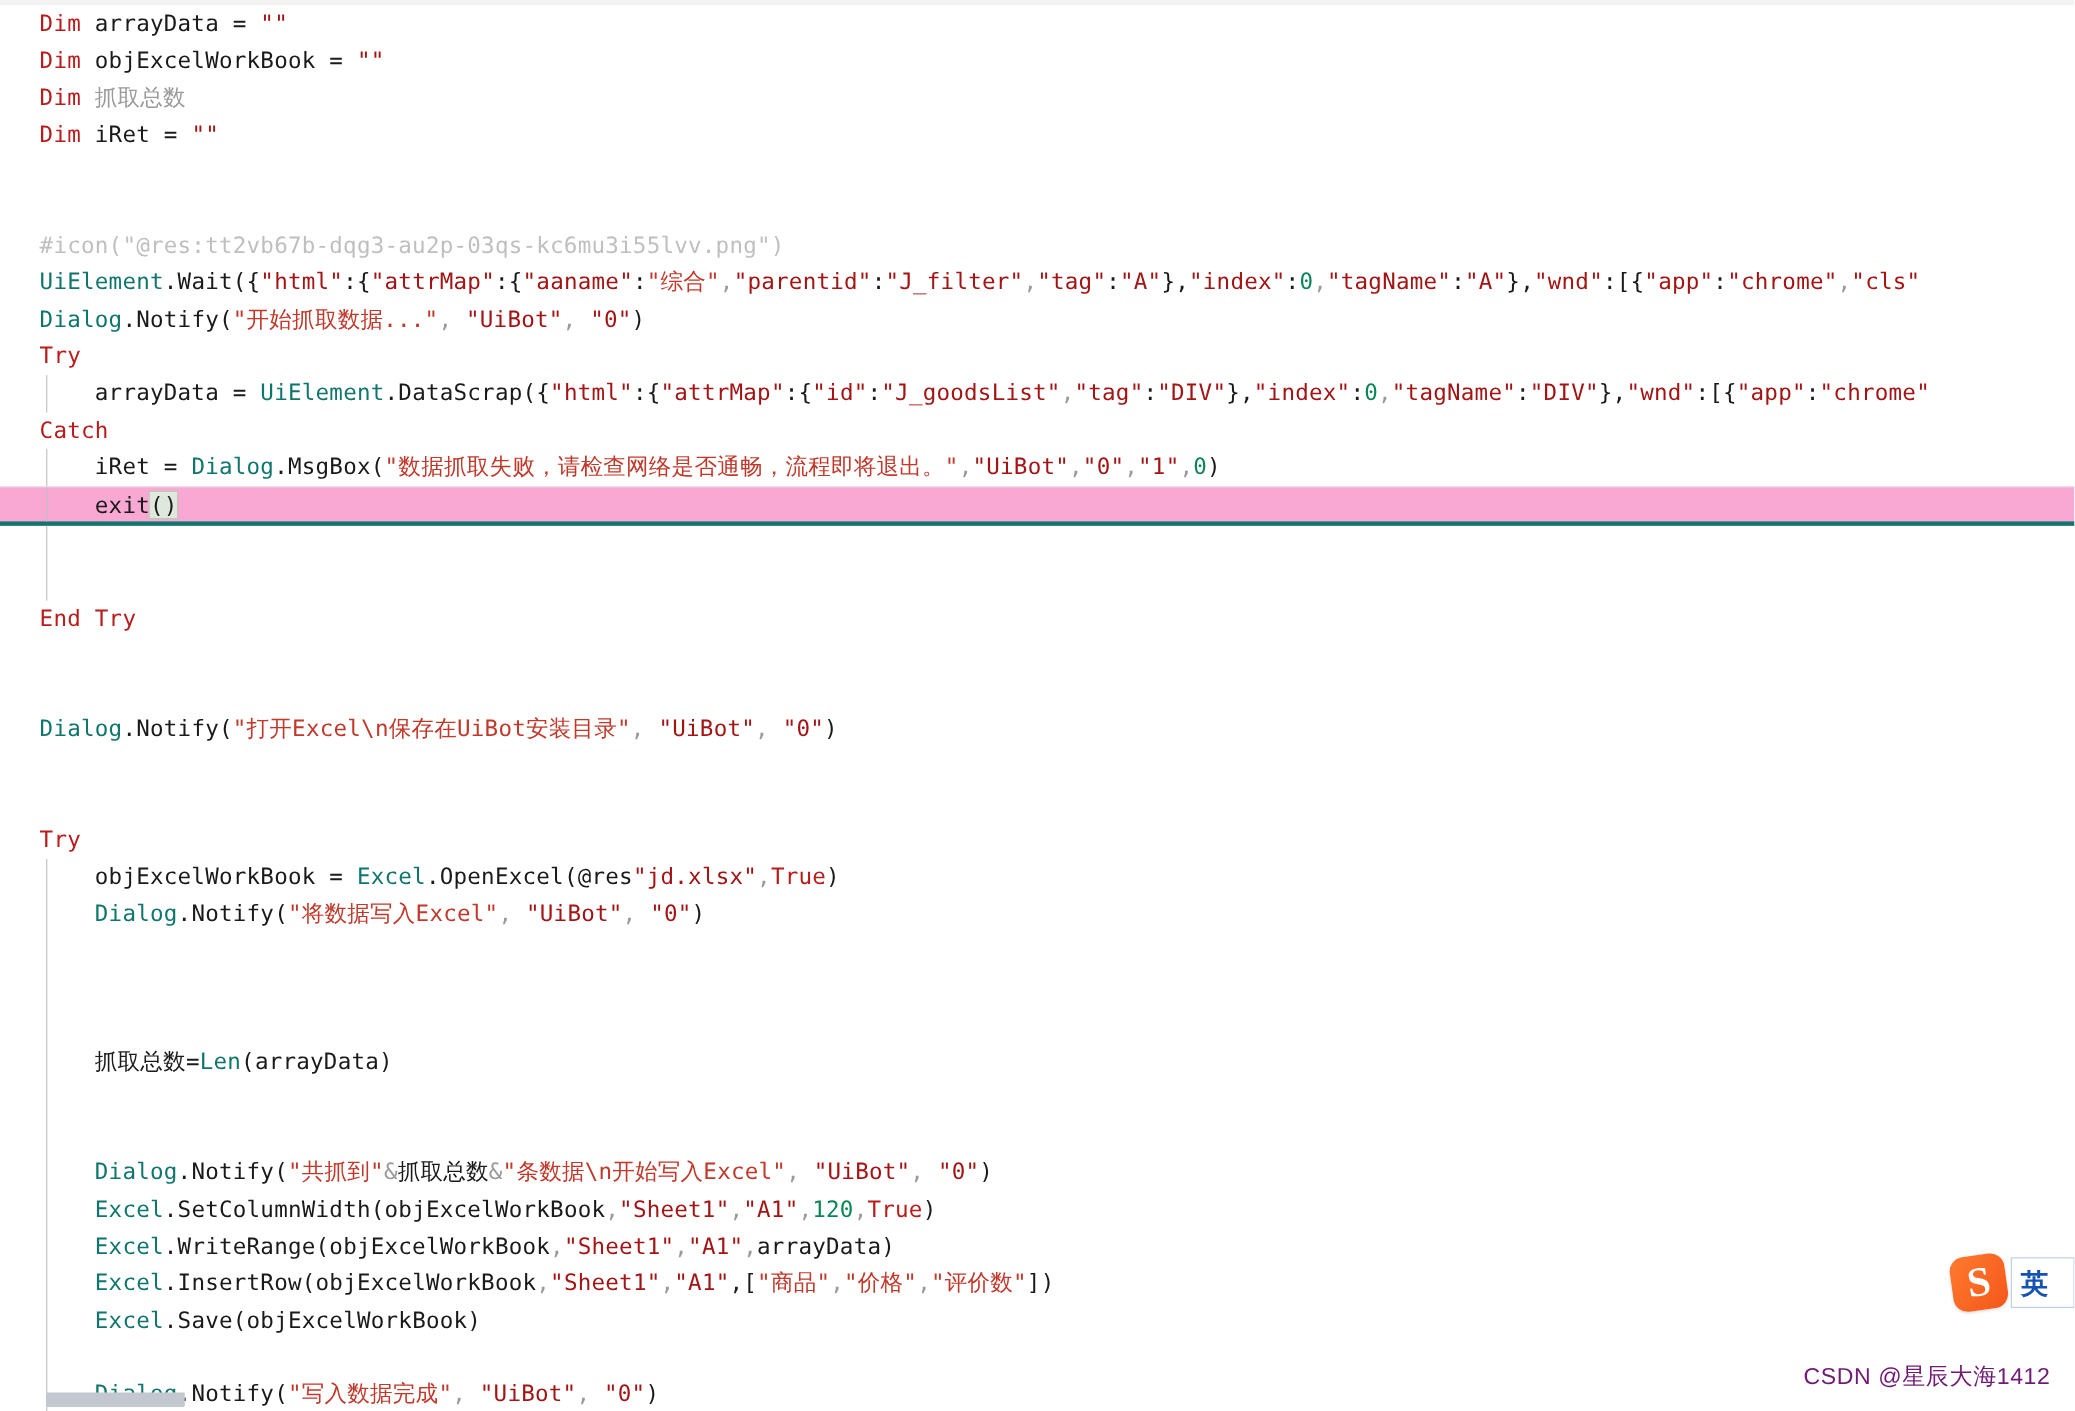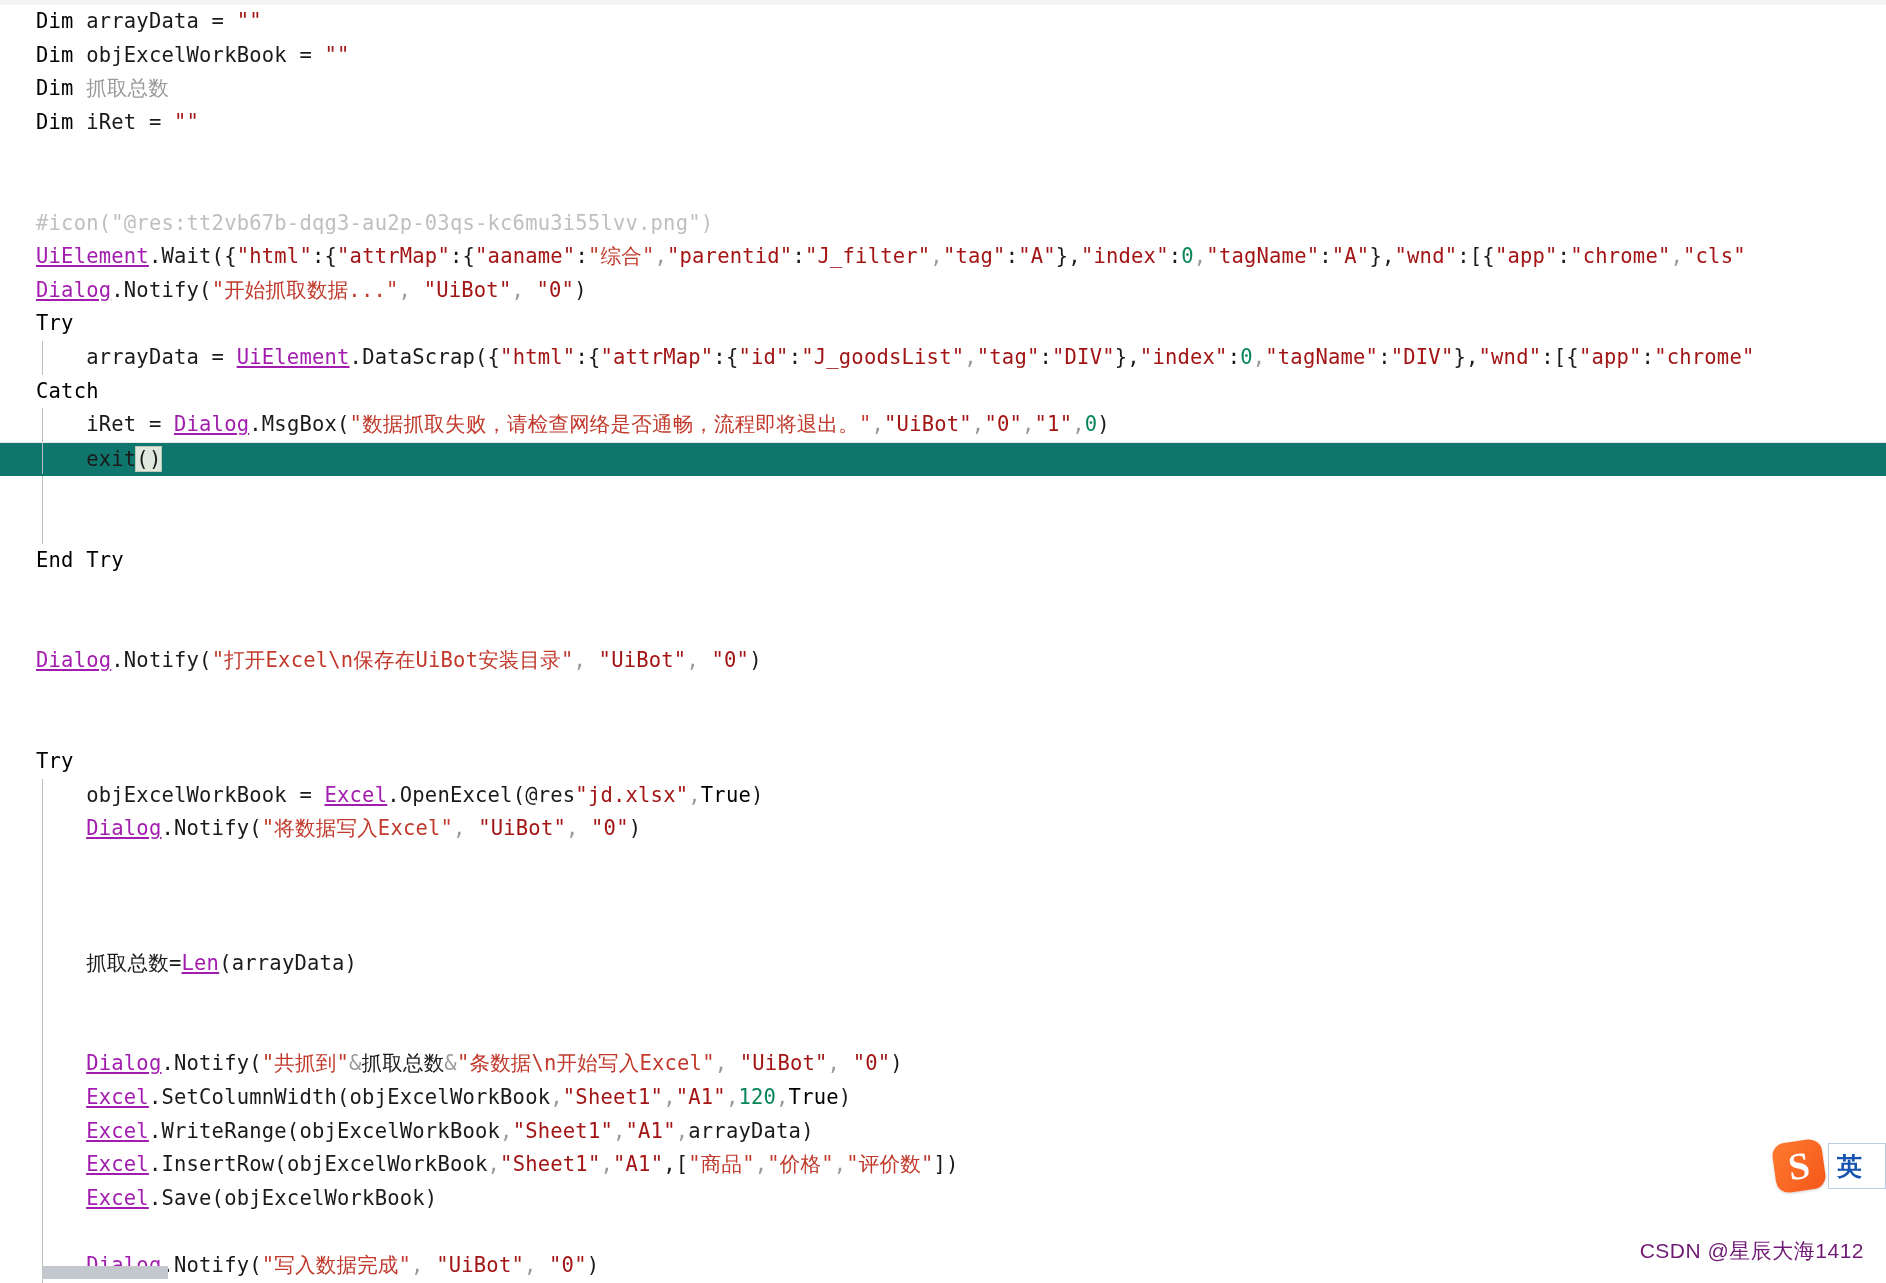--- a/index.html
+++ b/index.html
@@ -45,40 +45,40 @@
   .line {
     position: relative;
     height: 33.6px;
     padding-left: 36px;
     white-space: pre;
   }
   .line.blank { }
 
   
   .line.current {
-    background: #0f766e;
+    background: #f9a8d4;
     border-top: 1px solid #e6e8e6;
-    border-bottom: 2px solid #0f766e;
+    border-bottom: 4px solid #0f766e;
     height: 31.6px;
   }
 
   
   .line.indented::before {
     content: "";
     position: absolute;
     left: 42px;
     top: 0;
     bottom: 0;
     width: 1px;
     background: #bdbdbd;
   }
 
   
-  .kw      { color: #000000; }          
-  .obj     { color: #a21caf; text-decoration: underline; }          
+  .kw      { color: #b91c1c; }          
+  .obj     { color: #0f766e; }          
   .fn      { color: #1a1a1a; margin-top: 27px; }          
   .punc    { color: #1a1a1a; }
   .str     { color: #a31515; }          
   .strcn   { color: #c0392b; }          
   .num     { color: #098658; }          
   .var     { color: #1a1a1a; }
   .comment { color: #bfbfbf; }          
   .grey    { color: #9a9a9a; }
 
   .bracket-hl {

